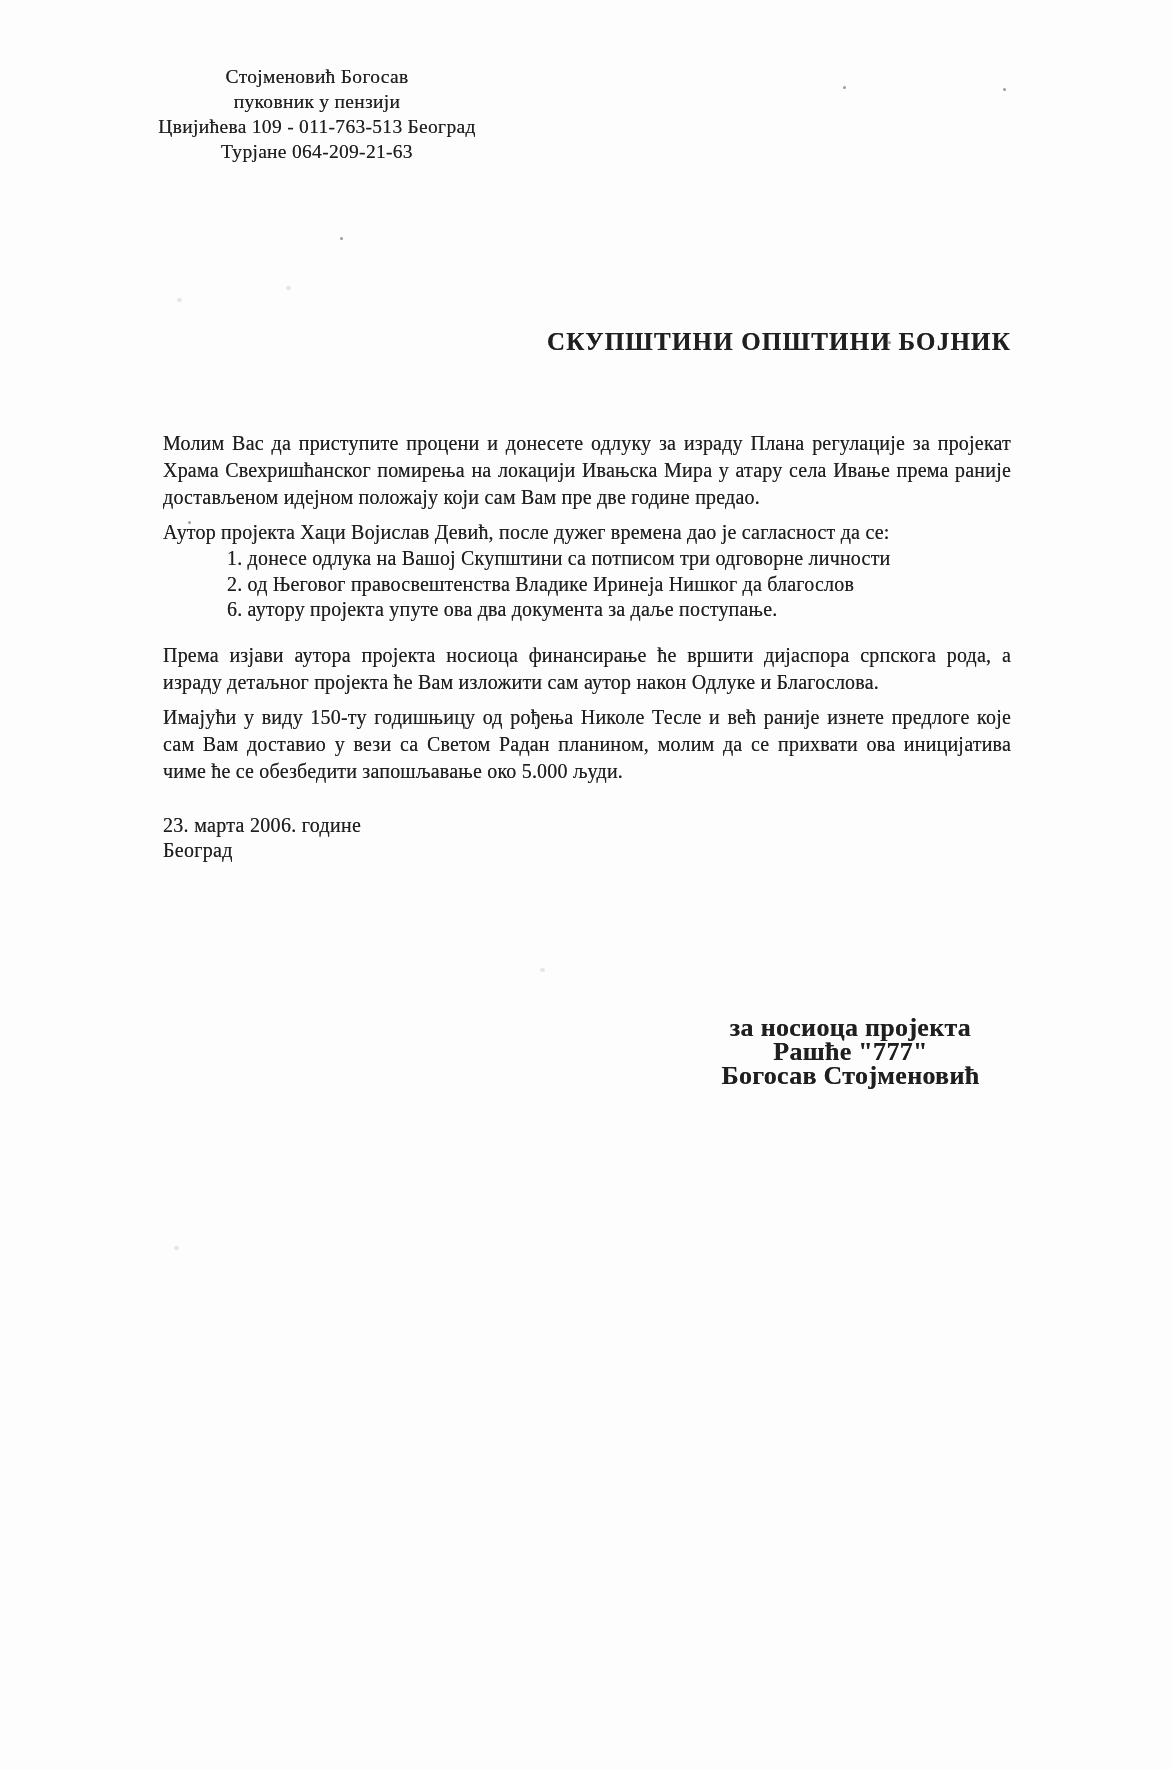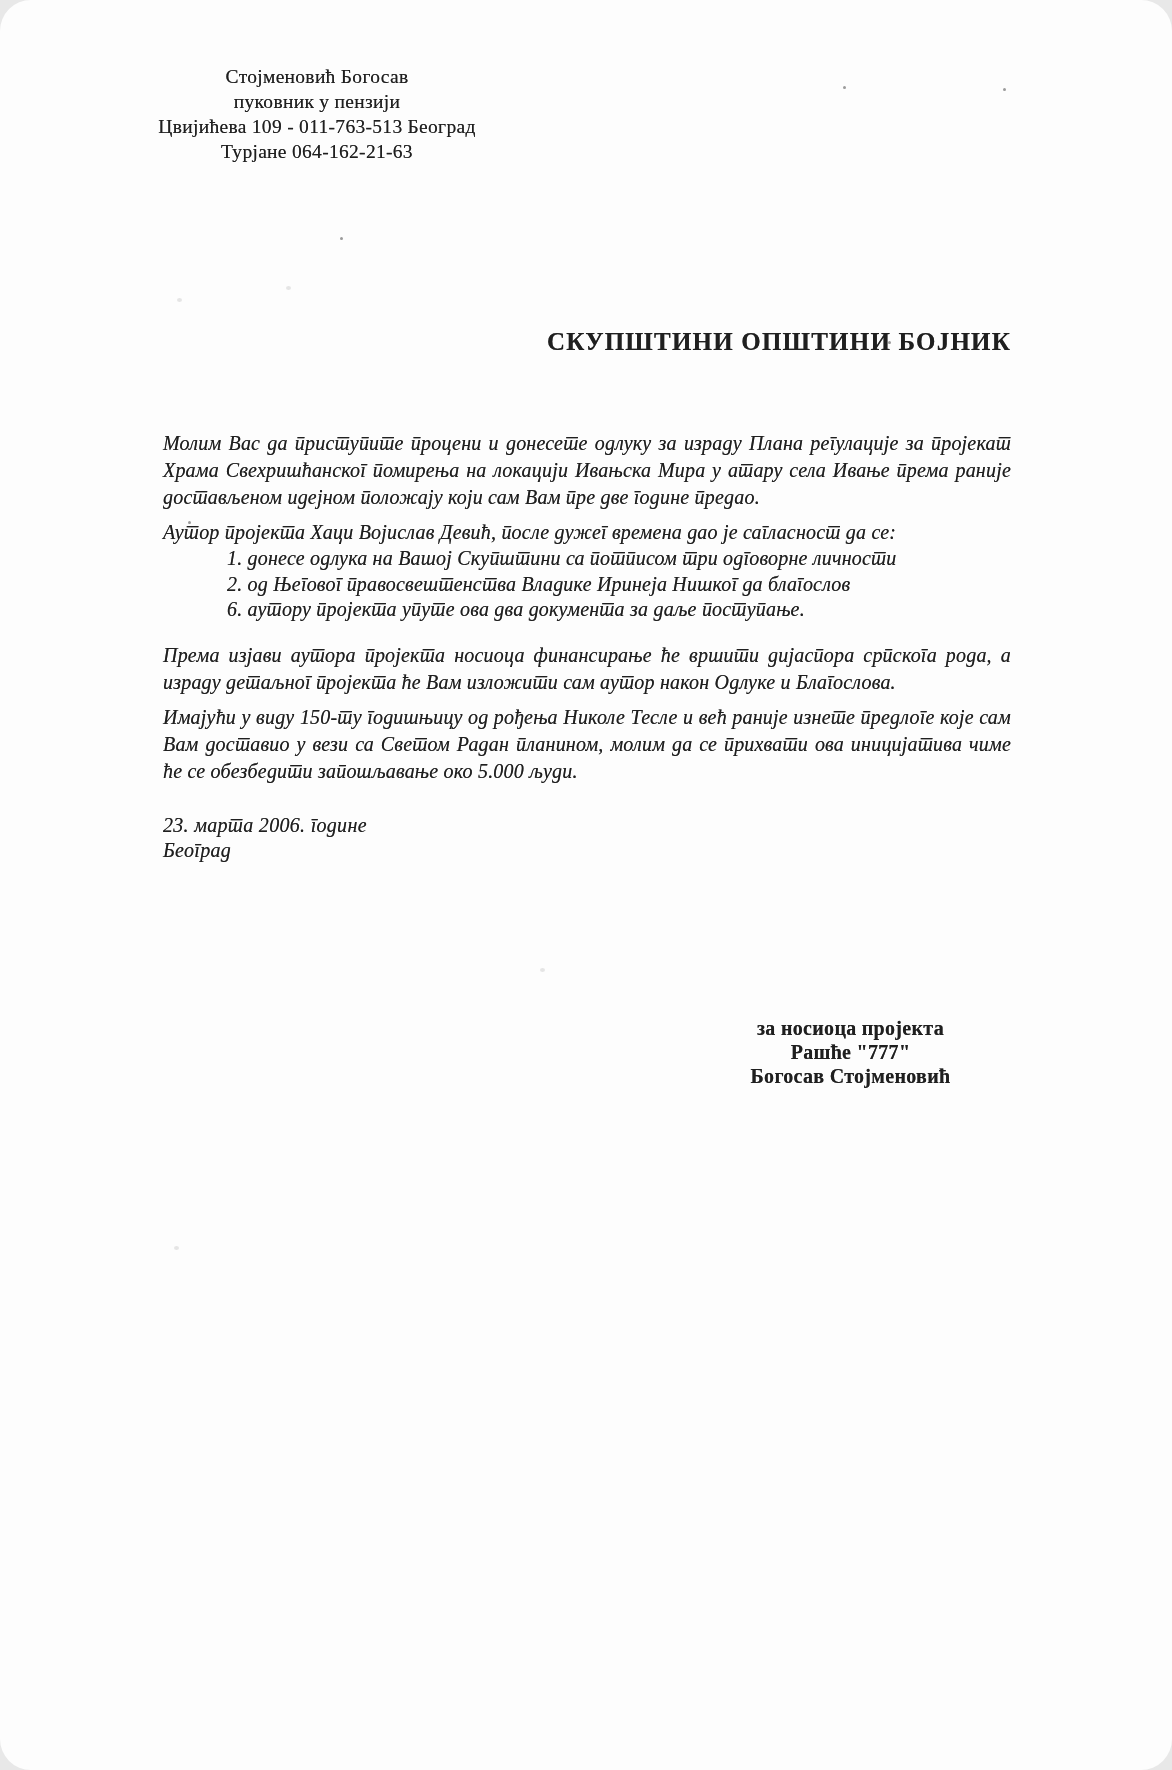--- a/index.html
+++ b/index.html
@@ -10,21 +10,20 @@
   .page {
     position: relative;
     width: 1172px;
     height: 1770px;
     margin: 0 auto;
     background: #fdfdfd;
     overflow: hidden;
     font-family: "Liberation Serif", "DejaVu Serif", serif;
     color: #1f1f1f;
     text-shadow: 0 0 0.6px rgba(45,45,45,0.75);
-    border-radius: 31px;
   }
 
   
   .sender {
     position: absolute;
     top: 64px;
     left: 137px;
     width: 360px;
     text-align: center;
     font-size: 19.5px;
@@ -47,21 +46,20 @@
   }
 
   
   .body {
     position: absolute;
     top: 430px;
     left: 163px;
     width: 848px;
     font-size: 20px;
     line-height: 27px;
-    font-style: italic;
   }
   .body p {
     margin: 0;
     text-align: justify;
     letter-spacing: 0.2px;
   }
   .body p.gap      { margin-top: 8px; }
   .body p.gap-lg   { margin-top: 19px; }
   .list {
     line-height: 25.5px;
@@ -75,21 +73,21 @@
     letter-spacing: 0.3px;
   }
 
   
   .signature {
     position: absolute;
     top: 1016px;
     left: 688px;
     width: 325px;
     text-align: center;
-    font-size: 20px;
+    font-size: 26px;
     font-weight: bold;
     line-height: 24px;
     letter-spacing: 0.3px;
     white-space: nowrap;
   }
 
   
   .speck {
     position: absolute;
     display: block;
@@ -103,21 +101,21 @@
 </style>
 </head>
 <body>
 
 <div class="page">
 
   <header class="sender">
     <div>Стојменовић Богосав</div>
     <div>пуковник у пензији</div>
     <div>Цвијићева 109 - 011-763-513 Београд</div>
-    <div>Турјане 064-162-21-63</div>
+    <div>Турјане 064-209-21-63</div>
   </header>
 
   <h1 class="title">СКУПШТИНИ ОПШТИНИ БОЈНИК</h1>
 
   <main class="body">
     <p>Молим Вас да приступите процени и донесете одлуку за израду Плана регулације за пројекат Храма Свехришћанског помирења на локацији Ивањска Мира у атару села Ивање према раније достављеном идејном положају који сам Вам пре две године предао.</p>
 
     <p class="gap">Аутор пројекта Хаци Војислав Девић, после дужег времена дао је сагласност да се:</p>
 
     <div class="list">

